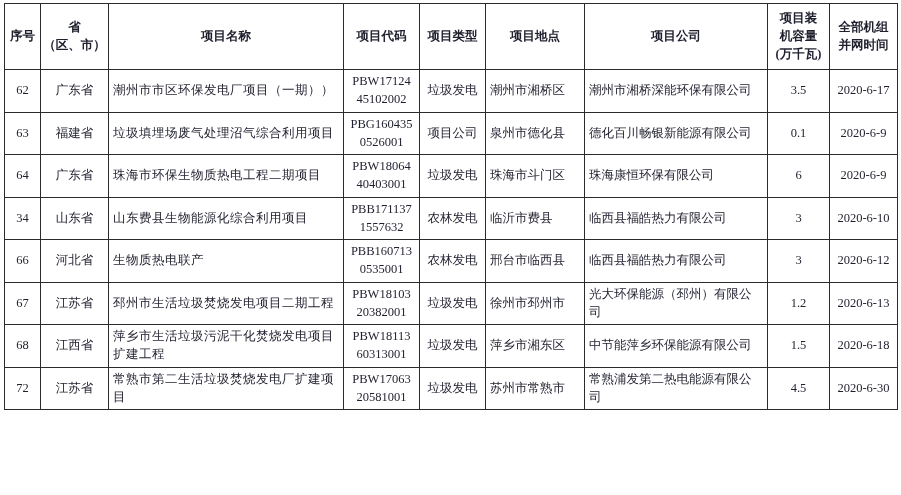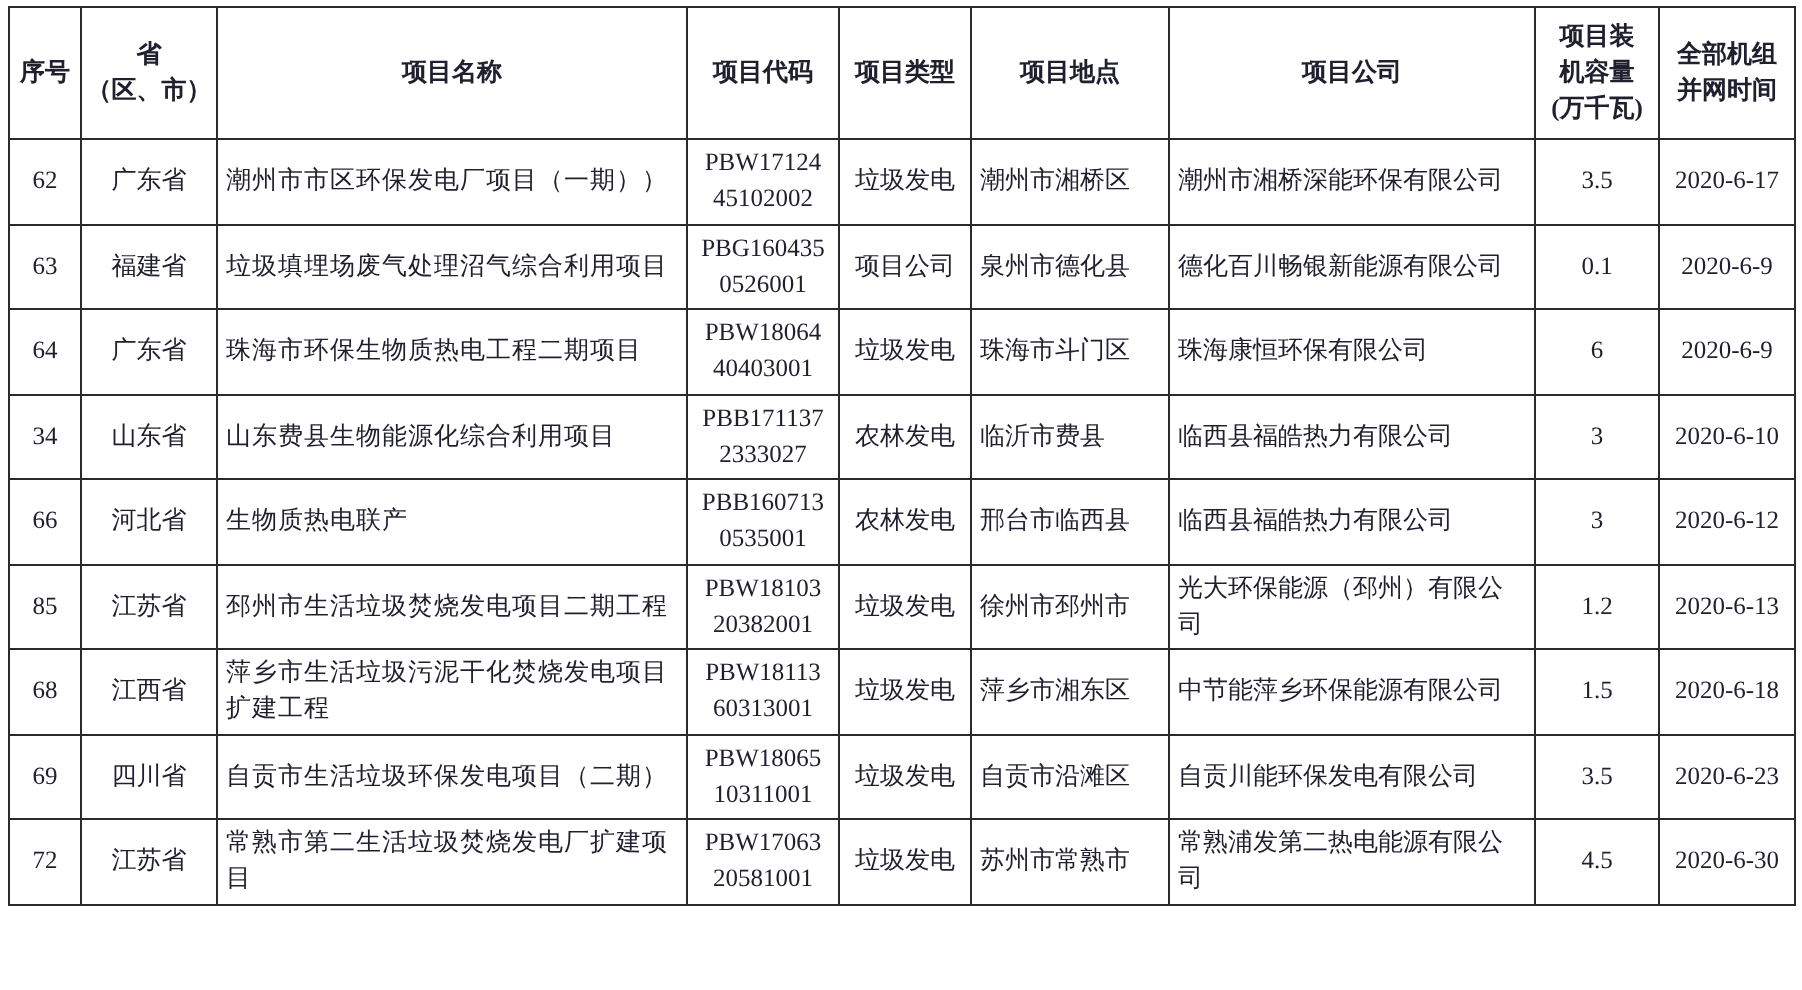--- a/index.html
+++ b/index.html
@@ -118,41 +118,41 @@
           <td class="col-location">珠海市斗门区</td>
           <td class="col-company">珠海康恒环保有限公司</td>
           <td class="col-capacity">6</td>
           <td class="col-grid_date">2020-6-9</td>
         </tr>
         <tr>
           <td class="col-seq">34</td>
           <td class="col-province">山东省</td>
           <td class="col-name">山东费县生物能源化综合利用项目</td>
           <td class="col-code">PBB171137
-2333027</td>
+1557632</td>
           <td class="col-type">农林发电</td>
           <td class="col-location">临沂市费县</td>
           <td class="col-company">临西县福皓热力有限公司</td>
           <td class="col-capacity">3</td>
           <td class="col-grid_date">2020-6-10</td>
         </tr>
         <tr>
           <td class="col-seq">66</td>
           <td class="col-province">河北省</td>
           <td class="col-name">生物质热电联产</td>
           <td class="col-code">PBB160713
 0535001</td>
           <td class="col-type">农林发电</td>
           <td class="col-location">邢台市临西县</td>
           <td class="col-company">临西县福皓热力有限公司</td>
           <td class="col-capacity">3</td>
           <td class="col-grid_date">2020-6-12</td>
         </tr>
         <tr>
-          <td class="col-seq">85</td>
+          <td class="col-seq">67</td>
           <td class="col-province">江苏省</td>
           <td class="col-name">邳州市生活垃圾焚烧发电项目二期工程</td>
           <td class="col-code">PBW18103
 20382001</td>
           <td class="col-type">垃圾发电</td>
           <td class="col-location">徐州市邳州市</td>
           <td class="col-company">光大环保能源（邳州）有限公司</td>
           <td class="col-capacity">1.2</td>
           <td class="col-grid_date">2020-6-13</td>
         </tr>
@@ -162,32 +162,20 @@
           <td class="col-name">萍乡市生活垃圾污泥干化焚烧发电项目扩建工程</td>
           <td class="col-code">PBW18113
 60313001</td>
           <td class="col-type">垃圾发电</td>
           <td class="col-location">萍乡市湘东区</td>
           <td class="col-company">中节能萍乡环保能源有限公司</td>
           <td class="col-capacity">1.5</td>
           <td class="col-grid_date">2020-6-18</td>
         </tr>
         <tr>
-          <td class="col-seq">69</td>
-          <td class="col-province">四川省</td>
-          <td class="col-name">自贡市生活垃圾环保发电项目（二期）</td>
-          <td class="col-code">PBW18065
-10311001</td>
-          <td class="col-type">垃圾发电</td>
-          <td class="col-location">自贡市沿滩区</td>
-          <td class="col-company">自贡川能环保发电有限公司</td>
-          <td class="col-capacity">3.5</td>
-          <td class="col-grid_date">2020-6-23</td>
-        </tr>
-        <tr>
           <td class="col-seq">72</td>
           <td class="col-province">江苏省</td>
           <td class="col-name">常熟市第二生活垃圾焚烧发电厂扩建项目</td>
           <td class="col-code">PBW17063
 20581001</td>
           <td class="col-type">垃圾发电</td>
           <td class="col-location">苏州市常熟市</td>
           <td class="col-company">常熟浦发第二热电能源有限公司</td>
           <td class="col-capacity">4.5</td>
           <td class="col-grid_date">2020-6-30</td>

